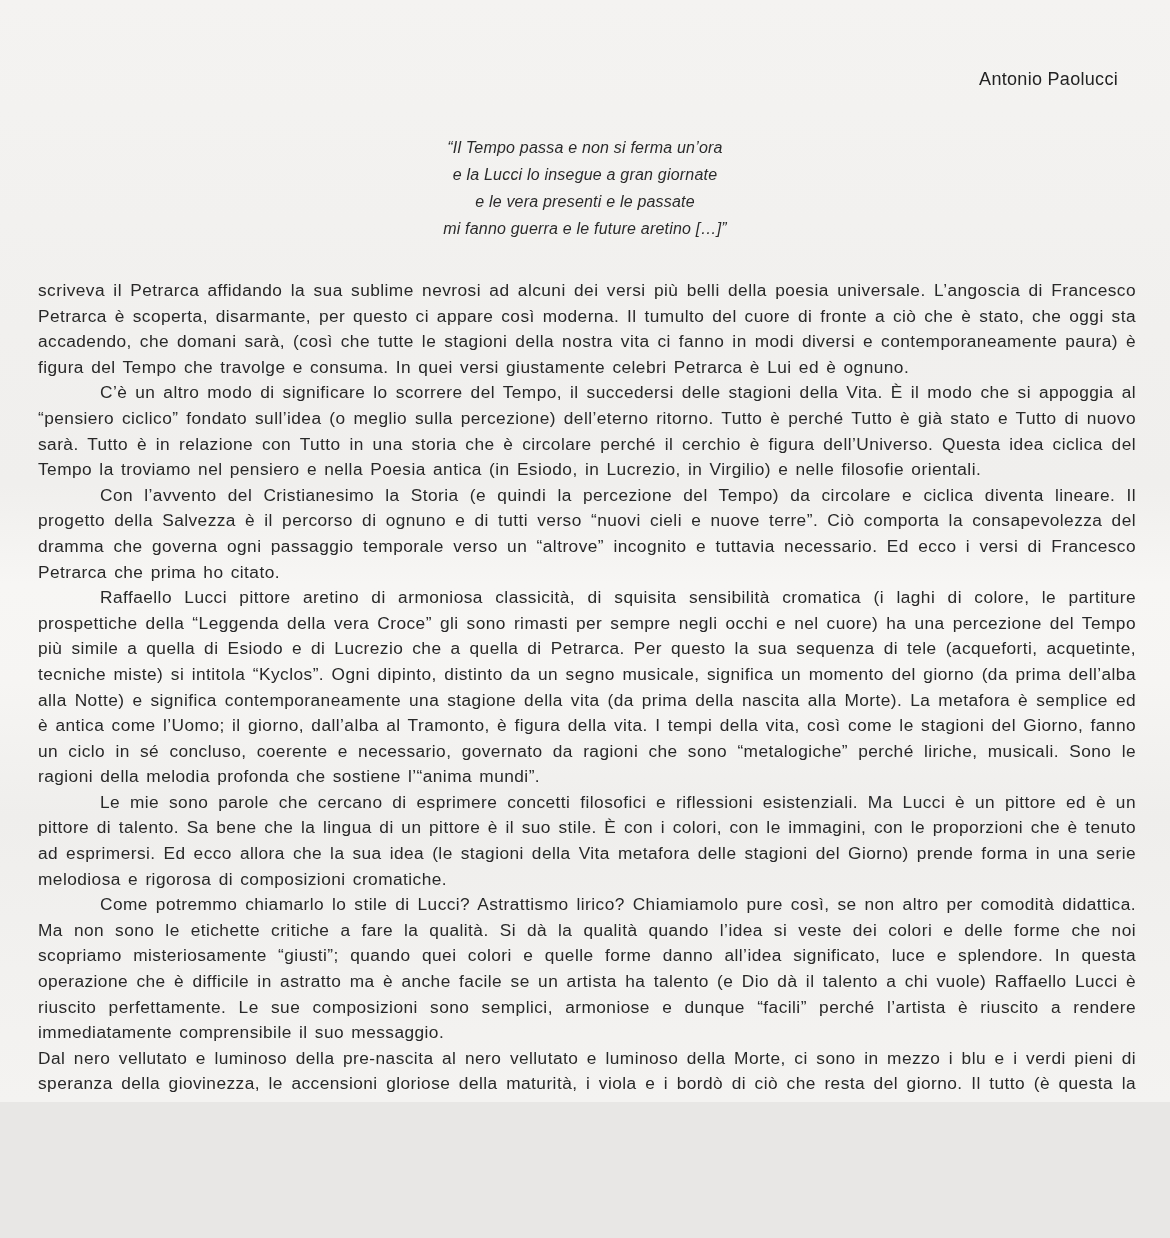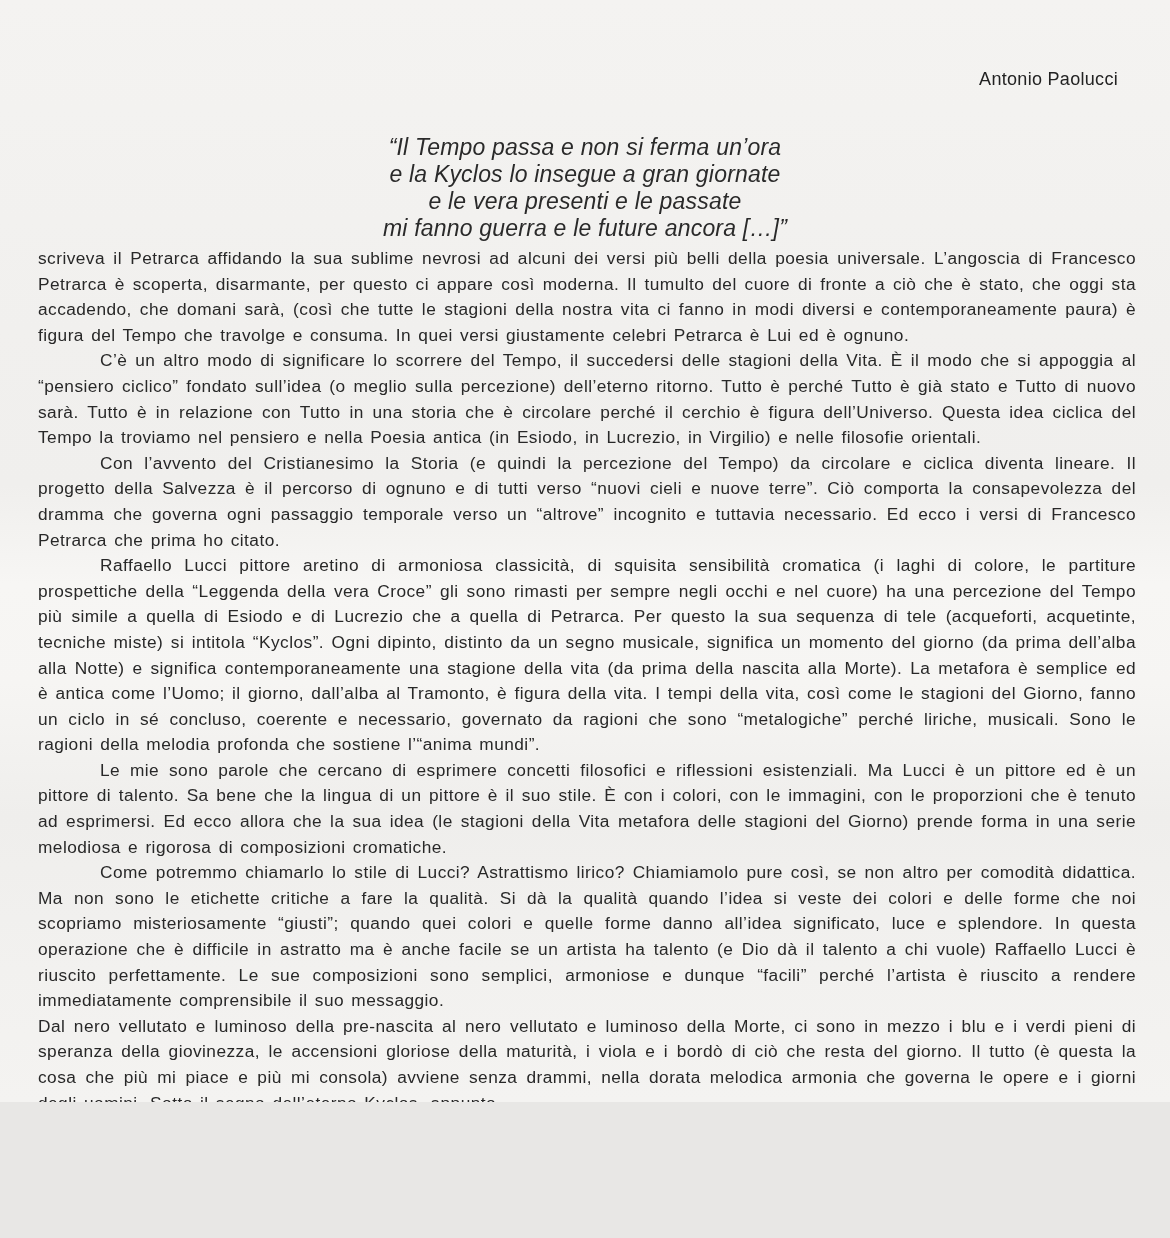--- a/index.html
+++ b/index.html
@@ -33,27 +33,27 @@
     padding-right: 52px;
     font-size: 18px;
     line-height: 22px;
     letter-spacing: 0.3px;
     color: #222;
   }
   .quote {
     margin-top: 44px;
     text-align: center;
     font-style: italic;
-    font-size: 23px;
+    font-size: 16px;
     line-height: 27px;
     letter-spacing: 0.2px;
     color: #2a2a2a;
   }
   .body {
-    margin-top: 4px;
+    margin-top: 36px;
     box-sizing: border-box;
     padding: 0 34px 0 38px;
     font-size: 17.3px;
     line-height: 25.6px;
     letter-spacing: 0.45px;
     word-spacing: 2px;
     text-align: justify;
     color: #282828;
   }
   .para {
@@ -68,23 +68,23 @@
 </style>
 </head>
 <body>
 
 <div class="page">
 
   <div class="author">Antonio Paolucci</div>
 
   <div class="quote">
     <div class="quote-line">“Il Tempo passa e non si ferma un’ora</div>
-    <div class="quote-line">e la Kyclos lo insegue a gran giornate</div>
+    <div class="quote-line">e la Lucci lo insegue a gran giornate</div>
     <div class="quote-line">e le vera presenti e le passate</div>
-    <div class="quote-line">mi fanno guerra e le future ancora […]”</div>
+    <div class="quote-line">mi fanno guerra e le future aretino […]”</div>
   </div>
 
   <div class="body">
     <p class="para no-indent"><span>scriveva il Petrarca affidando la sua sublime nevrosi ad alcuni dei versi più belli della poesia universale. L’angoscia di Francesco Petrarca è scoperta, disarmante, per questo ci appare così moderna. Il tumulto del cuore di fronte a ciò che è stato, che oggi sta accadendo, che domani sarà, (così che tutte le stagioni della nostra vita ci fanno in modi diversi e contemporaneamente paura) è figura del Tempo che travolge e consuma. In quei versi giustamente celebri Petrarca è Lui ed è ognuno.</span></p>
     <p class="para"><span>C’è un altro modo di significare lo scorrere del Tempo, il succedersi delle stagioni della Vita. È il modo che si appoggia al “</span><span class="it">pensiero ciclico</span><span>” fondato sull’idea (o meglio sulla percezione) dell’eterno ritorno. Tutto è perché Tutto è già stato e Tutto di nuovo sarà. Tutto è in relazione con Tutto in una storia che è circolare perché il cerchio è figura dell’Universo. Questa idea ciclica del Tempo la troviamo nel pensiero e nella Poesia antica (in Esiodo, in Lucrezio, in Virgilio) e nelle filosofie orientali.</span></p>
     <p class="para"><span>Con l’avvento del Cristianesimo la Storia (e quindi la percezione del Tempo) da circolare e ciclica diventa lineare. Il progetto della Salvezza è il percorso di ognuno e di tutti verso “</span><span class="it">nuovi cieli e nuove terre</span><span>”. Ciò comporta la consapevolezza del dramma che governa ogni passaggio temporale verso un “</span><span class="it">altrove</span><span>” incognito e tuttavia necessario. Ed ecco i versi di Francesco Petrarca che prima ho citato.</span></p>
     <p class="para"><span>Raffaello Lucci pittore aretino di armoniosa classicità, di squisita sensibilità cromatica (i laghi di colore, le partiture prospettiche della “</span><span class="it">Leggenda della vera Croce</span><span>” gli sono rimasti per sempre negli occhi e nel cuore) ha una percezione del Tempo più simile a quella di Esiodo e di Lucrezio che a quella di Petrarca. Per questo la sua sequenza di tele (acqueforti, acquetinte, tecniche miste) si intitola “</span><span class="it">Kyclos</span><span>”. Ogni dipinto, distinto da un segno musicale, significa un momento del giorno (da prima dell’alba alla Notte) e significa contemporaneamente una stagione della vita (da prima della nascita alla Morte). La metafora è semplice ed è antica come l’Uomo; il giorno, dall’alba al Tramonto, è figura della vita. I tempi della vita, così come le stagioni del Giorno, fanno un ciclo in sé concluso, coerente e necessario, governato da ragioni che sono “</span><span class="it">metalogiche</span><span>” perché liriche, musicali. Sono le ragioni della melodia profonda che sostiene l’“</span><span class="it">anima mundi</span><span>”.</span></p>
     <p class="para"><span>Le mie sono parole che cercano di esprimere concetti filosofici e riflessioni esistenziali. Ma Lucci è un pittore ed è un pittore di talento. Sa bene che la lingua di un pittore è il suo stile. È con i colori, con le immagini, con le proporzioni che è tenuto ad esprimersi. Ed ecco allora che la sua idea (le stagioni della Vita metafora delle stagioni del Giorno) prende forma in una serie melodiosa e rigorosa di composizioni cromatiche.</span></p>
     <p class="para"><span>Come potremmo chiamarlo lo stile di Lucci? Astrattismo lirico? Chiamiamolo pure così, se non altro per comodità didattica. Ma non sono le etichette critiche a fare la qualità. Si dà la qualità quando l’idea si veste dei colori e delle forme che noi scopriamo misteriosamente “</span><span class="it">giusti</span><span>”; quando quei colori e quelle forme danno all’idea significato, luce e splendore. In questa operazione che è difficile in astratto ma è anche facile se un artista ha talento (e Dio dà il talento a chi vuole) Raffaello Lucci è riuscito perfettamente. Le sue composizioni sono semplici, armoniose e dunque “</span><span class="it">facili</span><span>” perché l’artista è riuscito a rendere immediatamente comprensibile il suo messaggio.</span></p>
     <p class="para no-indent"><span>Dal nero vellutato e luminoso della pre-nascita al nero vellutato e luminoso della Morte, ci sono in mezzo i blu e i verdi pieni di speranza della giovinezza, le accensioni gloriose della maturità, i viola e i bordò di ciò che resta del giorno. Il tutto (è questa la cosa che più mi piace e più mi consola) avviene senza drammi, nella dorata melodica armonia che governa le opere e i giorni degli uomini. Sotto il segno dell’eterno </span><span class="it">Kyclos</span><span>, appunto.</span></p>

